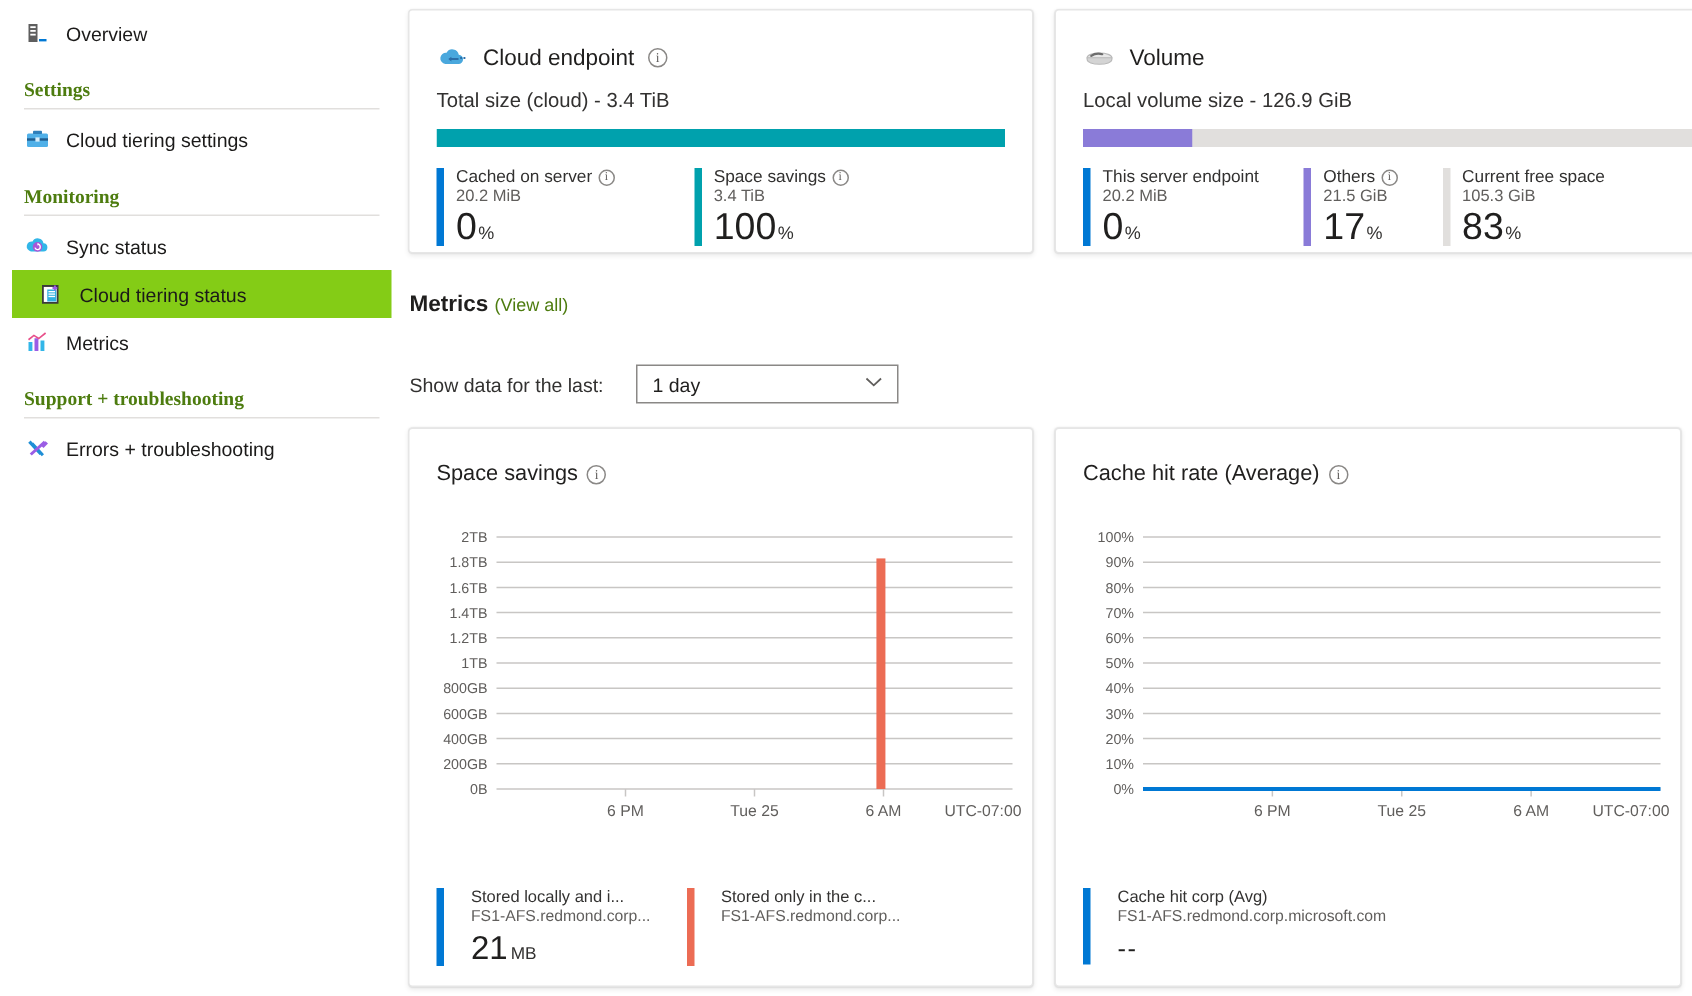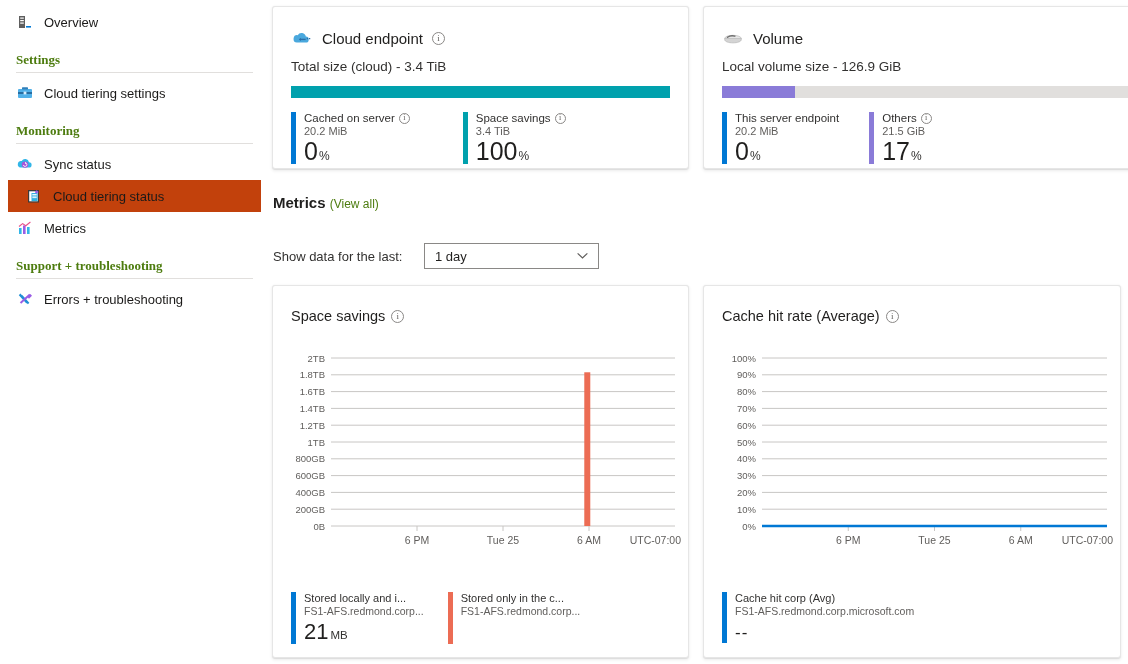--- a/index.html
+++ b/index.html
@@ -16,21 +16,21 @@
   
   .sidebar {
     position: absolute; left: 8px; top: 0; width: 253px; height: 664px;
     background: #fff;
   }
   .nav-item {
     display: flex; align-items: center; height: 32px;
     padding-left: 8px; gap: 10px; cursor: pointer;
     font-size: 13px; color: #1b1a19;
   }
-  .nav-item.selected { background: #c2410c; padding-left: 17px; }
+  .nav-item.selected { background: #84cc16; padding-left: 17px; }
   .nav-item .lbl { white-space: nowrap; }
   .nav-group {
     font-size: 13px; font-weight: bold; color: #4d7c0f;
     padding: 0 0 0 8px; margin-top: 14px; margin-bottom: 4px; font-family: Liberation Serif, serif;
   }
   .nav-rule { height: 1px; background: #e1dfdd; margin: 0 8px 4px 8px; }
   .ico { width: 18px; height: 18px; flex: 0 0 18px; display:block; }
 
   
   .card {
@@ -114,21 +114,21 @@
   .plot { position: relative; margin-top: 24px; }
   .plot svg { display: block; }
   .ytick { font-size: 9.5px; fill: #605e5c; text-anchor: end;
            font-family: "Liberation Sans", sans-serif; }
   .xtick { font-size: 10.5px; fill: #605e5c; text-anchor: middle;
            font-family: "Liberation Sans", sans-serif; }
   .xtick.end { text-anchor: end; }
   .gridline { stroke: #c8c6c4; stroke-width: 1; }
 
   .chart-legend { display: flex; padding: 14px 0 0 18px; gap: 22px; }
-  .legend-item { display: flex; gap: 8px; }
+  .legend-item { display: flex; gap: 18px; }
   .legend-item .swatch { width: 5px; flex: 0 0 5px; }
   .legend-item .ltxt { display: flex; flex-direction: column; }
   .legend-item .l1 { font-size: 11px; color: #323130; white-space: nowrap; }
   .legend-item .l2 { font-size: 10.5px; color: #605e5c; white-space: nowrap; margin-top: 1px; }
   .legend-item .l3 {
     font-size: 22px; color: #201f1e; line-height: 1.15; margin-top: 2px; font-weight: 400;
   }
   .legend-item .l3 .unit { font-size: 11.5px; color: #323130; margin-left: 2px; }
   .legend-item .dash { font-size: 17px; color: #201f1e; margin-top: 6px; letter-spacing: 1px;}
 </style>
@@ -297,20 +297,30 @@
         </div>
         <div class="stat">
           <div class="swatch" style="background: rgb(138, 123, 216);"></div>
           <div class="txt">
             <div class="name">
               <span>Others</span>
               <span class="info-i sm">i</span>
             </div>
             <div class="sub">21.5 GiB</div>
             <div class="big"><span>17</span><span class="unit">%</span></div>
+          </div>
+        </div>
+        <div class="stat">
+          <div class="swatch" style="background: rgb(225, 223, 221);"></div>
+          <div class="txt">
+            <div class="name">
+              <span>Current free space</span>
+            </div>
+            <div class="sub">105.3 GiB</div>
+            <div class="big"><span>83</span><span class="unit">%</span></div>
           </div>
         </div>
       </div>
   </div>
 
   <div class="metrics-title">
     <span>Metrics</span>
     <span class="viewall">(View all)</span>
   </div>
   <div class="showdata-label">Show data for the last:</div>

